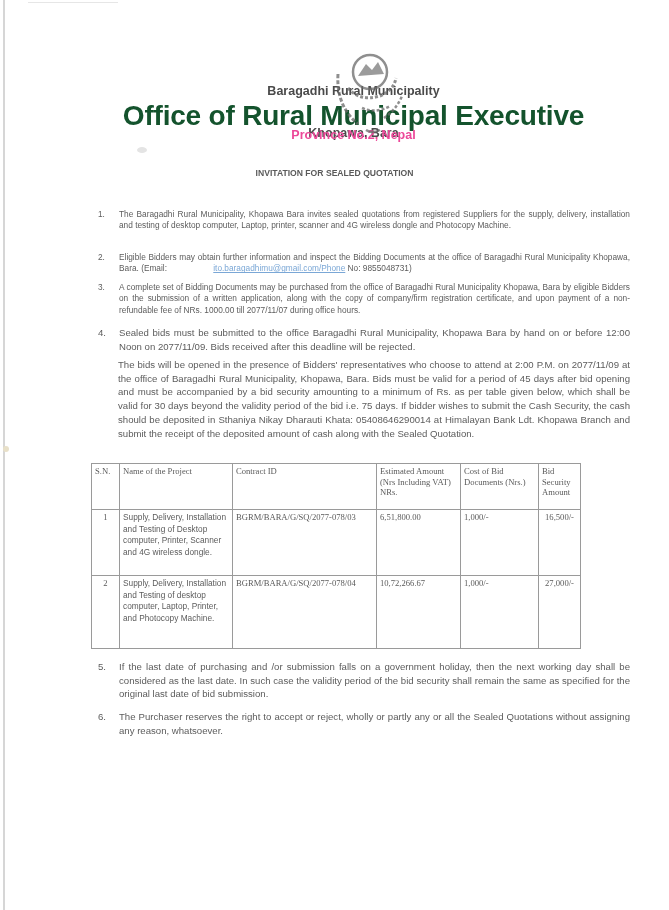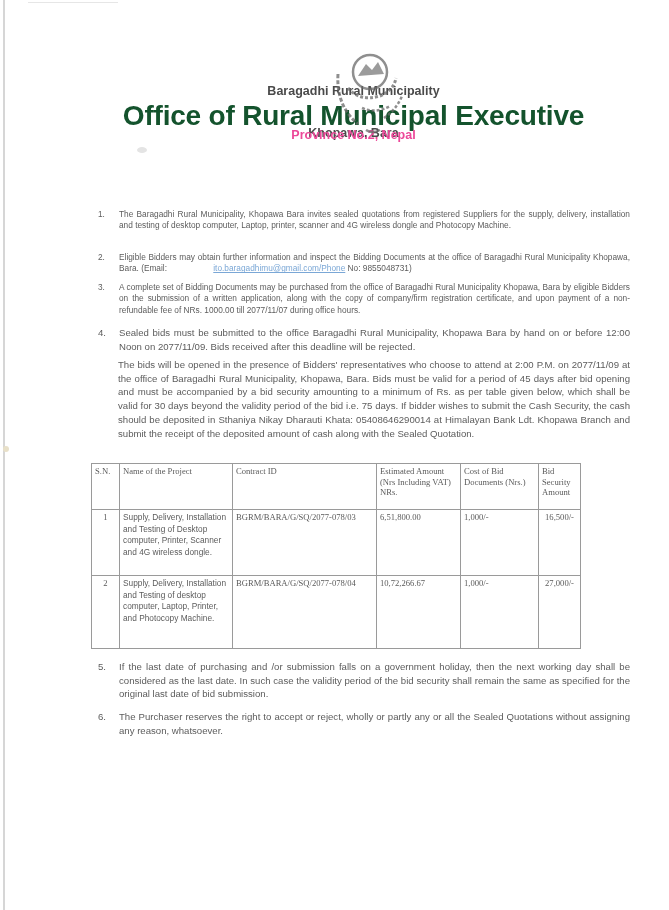--- a/index.html
+++ b/index.html
@@ -68,20 +68,21 @@
     <path d="M40 32 L48 20 L54 26 L60 18 L66 30 Z" fill="#7a7a7a" stroke="none"></path>
     <path d="M20 30 Q18 62 40 80" stroke-width="3" stroke-dasharray="4 2"></path>
     <path d="M30 44 Q42 58 62 52 Q76 46 78 34" stroke-width="3" stroke-dasharray="3 2"></path>
     <path d="M44 64 Q58 70 72 62" stroke-width="2.5" stroke-dasharray="3 2"></path>
     <path d="M66 74 Q78 66 84 52" stroke-width="2.5" stroke-dasharray="3 2"></path>
     <path d="M48 86 Q54 90 62 86" stroke-width="2.5"></path>
   </g>
 </svg>
 
 <div class="notice-title">
+  <div>INVITATION FOR SEALED QUOTATION</div>
 </div>
 
 <div class="clause c1">
   <span class="num">1.</span>
   <div class="txt">The Baragadhi Rural Municipality, Khopawa Bara invites sealed quotations from registered Suppliers for the supply, delivery, installation and testing of desktop computer, Laptop, printer, scanner and 4G wireless dongle and Photocopy Machine.</div>
 </div>
 
 <div class="clause c2">
   <span class="num">2.</span>
   <div class="txt"><span>Eligible Bidders may obtain further information and inspect the Bidding Documents at the office of Baragadhi Rural Municipality Khopawa, Bara. (Email: </span><span class="link">ito.baragadhimu@gmail.com/Phone</span><span> No: 9855048731)</span></div>

